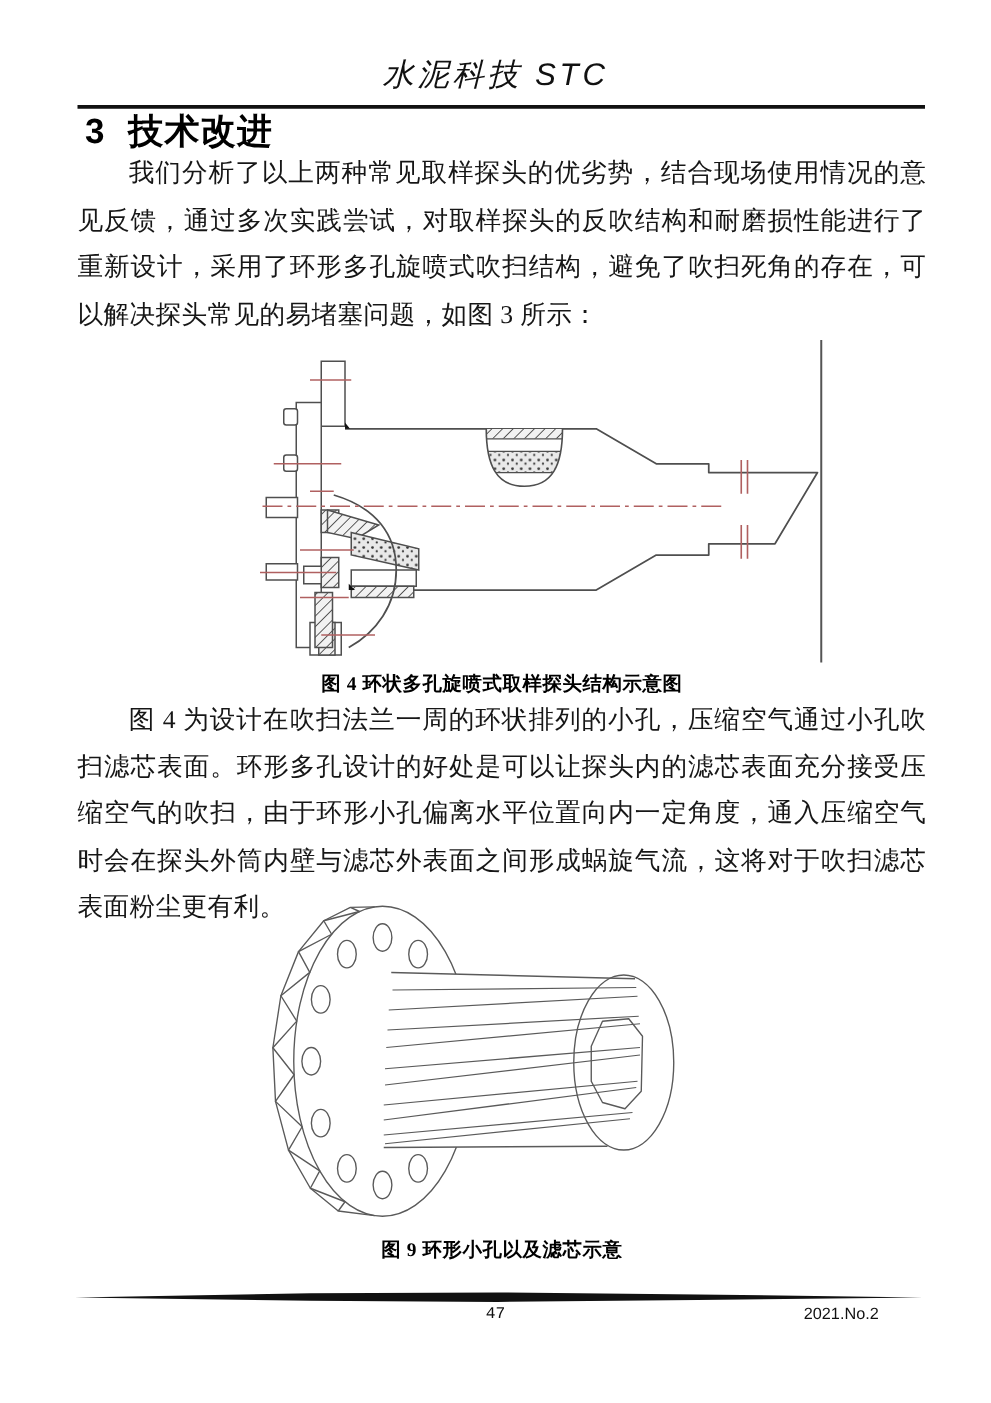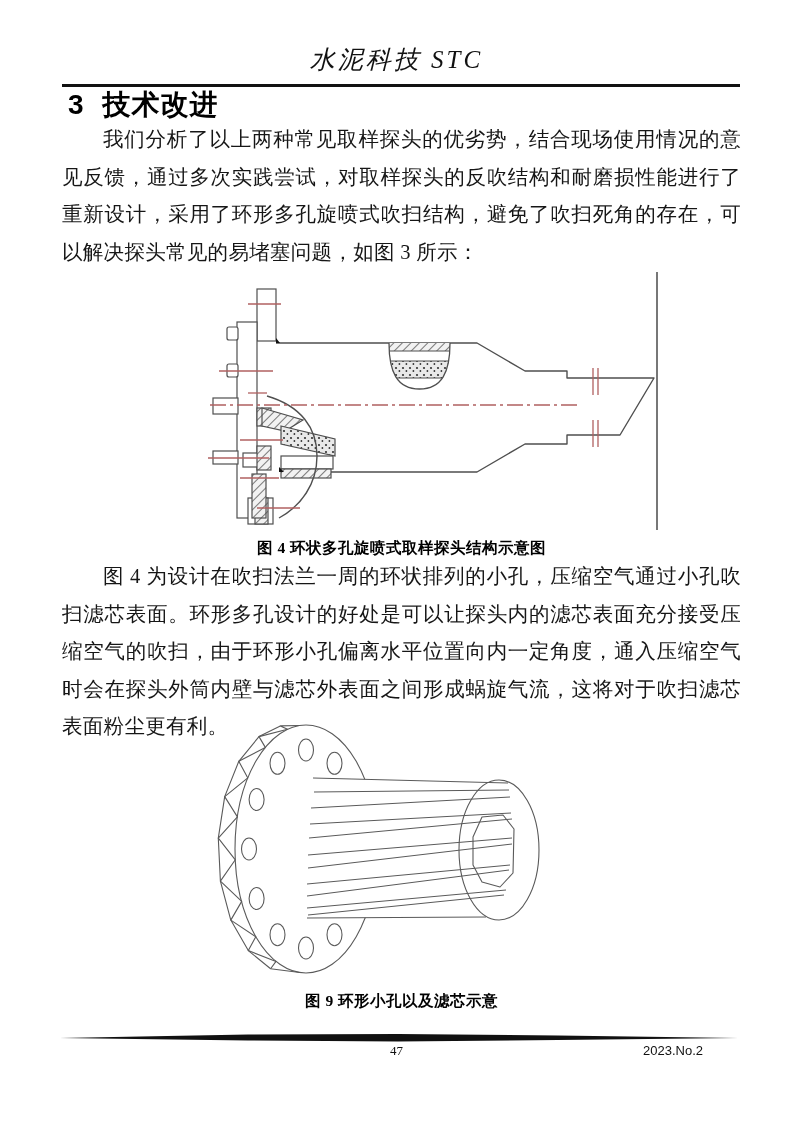--- a/index.html
+++ b/index.html
@@ -4,21 +4,21 @@
 <style>
   html,body{margin:0;padding:0;}
   body{
     width:793px;height:1122px;background:#ffffff;position:relative;overflow:hidden;
     font-family:"Liberation Serif","DejaVu Serif",serif;color:#1a1a1a;
   }
   .abs{position:absolute;}
   .journal-title{
     top:44px;left:0;width:793px;text-align:center;
     font-size:25px;line-height:32px;font-style:italic;letter-spacing:3px;color:#111;
-    font-family:Liberation Serif, serif;
+    font-family:Liberation Sans, sans-serif;
   }
   .top-rule{top:84px;left:62px;width:678px;height:2.5px;background:#111;}
   .section-heading{
     top:91px;left:68px;width:600px;font-size:28px;font-weight:bold;line-height:27px;
     font-family:"Liberation Sans","DejaVu Sans",sans-serif;color:#000;letter-spacing:1px;
   }
   .section-heading .secnum{margin-right:18px;}
   .para{
     left:62px;width:679px;font-size:20.5px;line-height:37.5px;
     text-align:justify;text-indent:2em;letter-spacing:0.3px;color:#161616;
@@ -29,21 +29,21 @@
   .fig3{top:268px;left:205px;width:460px;height:265px;}
   .fig4{top:716px;left:215px;width:360px;height:270px;}
   .caption{
     left:62px;width:679px;text-align:center;font-weight:bold;color:#000;
     font-size:15.5px;line-height:20px;letter-spacing:0.5px;
   }
   .cap3{top:538px;}
   .cap4{top:991px;}
   .footer-rule{top:1031px;left:58px;width:684px;height:12px;}
   .footer-page{top:1043px;left:0;width:793px;text-align:center;font-size:13px;color:#111;
-    font-family:Liberation Serif, serif;}
+    font-family:Liberation Mono, monospace;}
   .footer-issue{top:1043px;left:403px;width:300px;text-align:right;font-size:13px;color:#111;
     font-family:"Liberation Sans","DejaVu Sans",sans-serif;}
   svg{display:block;}
 </style>
 </head>
 <body>
 
 <div class="abs journal-title">水泥科技 STC</div>
 <div class="abs top-rule"></div>
 
@@ -182,13 +182,13 @@
     </g>
   </svg>
 </div>
 
 <div class="abs caption cap4">图 9  环形小孔以及滤芯示意</div>
 
 <svg class="abs footer-rule" width="684" height="12" viewBox="0 0 684 12">
   <polygon points="2,7 190,3.5 340,3 500,4.5 680,7 500,9 340,10.5 190,9.5" fill="#111"></polygon>
 </svg>
 <div class="abs footer-page">47</div>
-<div class="abs footer-issue">2023.No.2</div>
+<div class="abs footer-issue">2021.No.2</div>
 
 </body></html>

